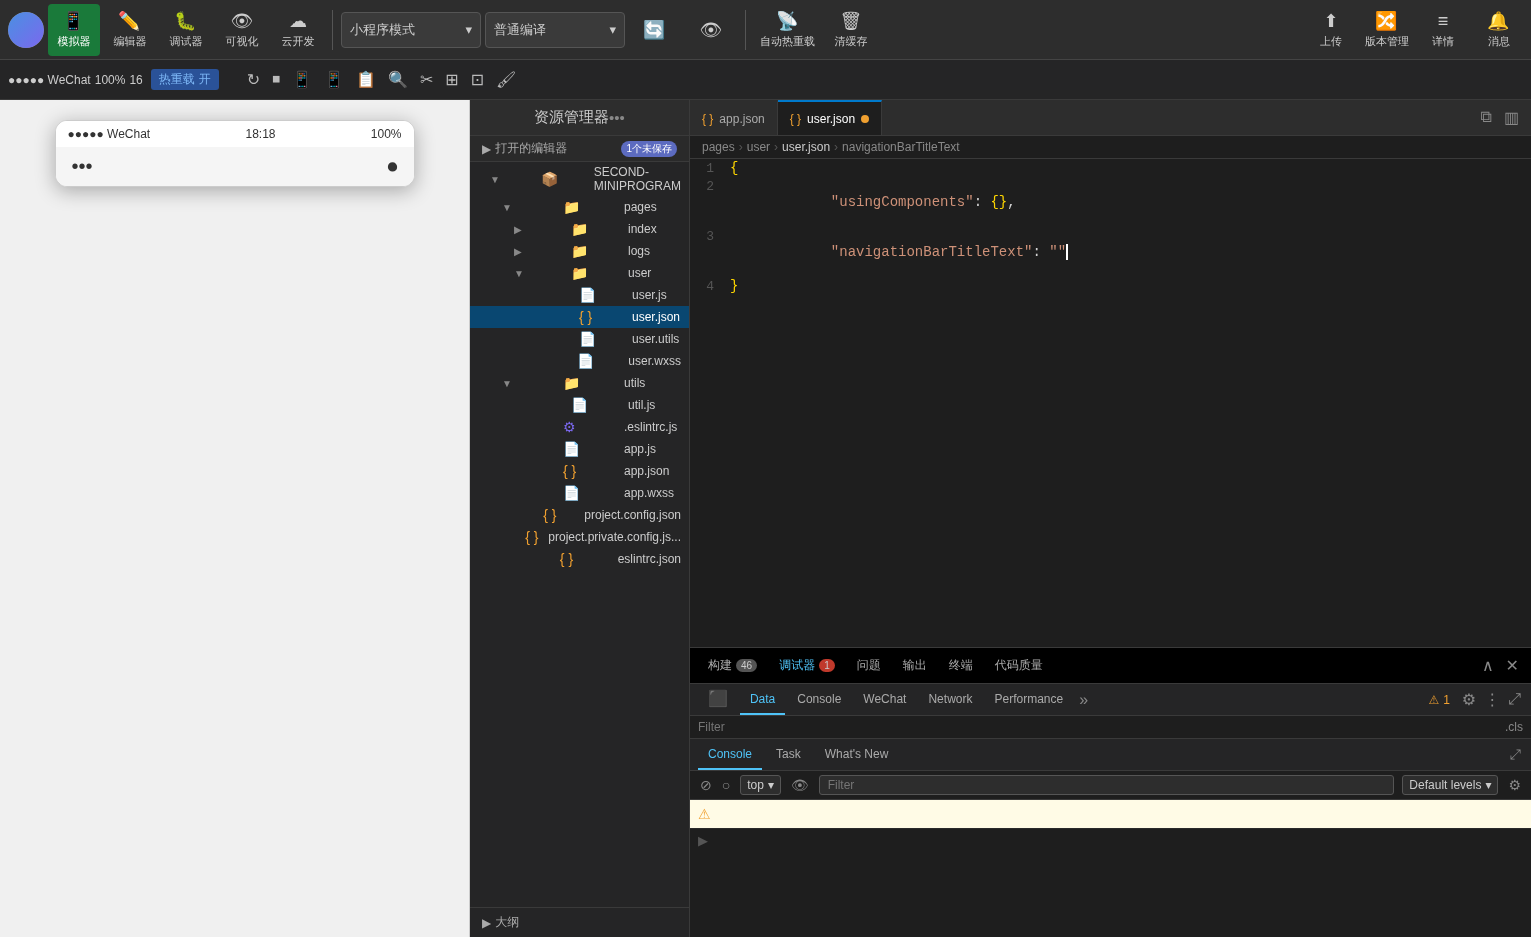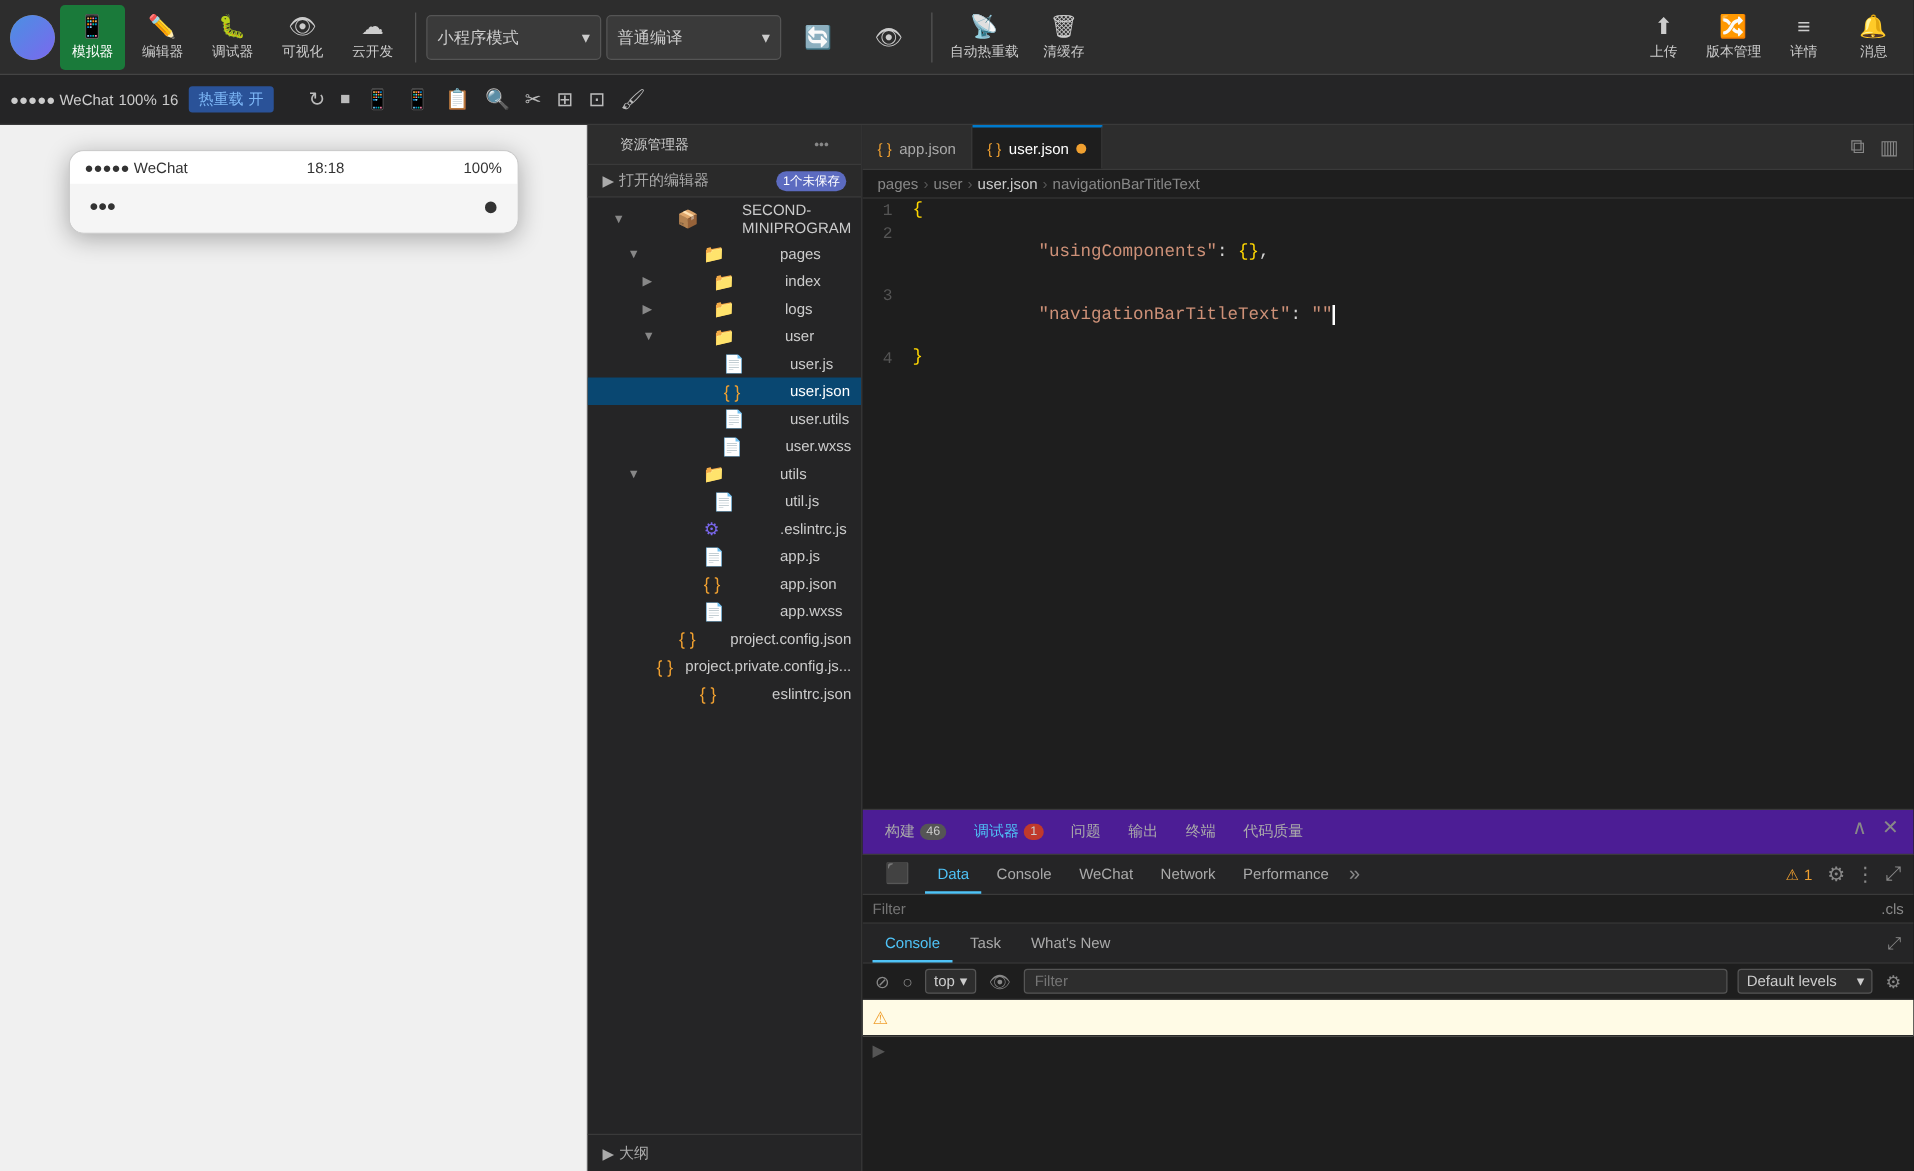--- a/index.html
+++ b/index.html
@@ -64,23 +64,23 @@
     }
     .phone-content { padding: 20px; min-height: 400px; background: white; }
     .phone-page-title { font-size: 13px; color: #666; }
 
     
     .file-tree-panel {
       width: 220px; min-width: 220px; background: #252526; border-right: 1px solid #3a3a3a;
       display: flex; flex-direction: column; overflow: hidden;
     }
     .file-tree-header {
-      display: flex; align-items: center; justify-content: space-between;
-      padding: 8px 26px; background: #2d2d2d; border-bottom: 1px solid #3a3a3a;
-      color: #ccc; font-size: 11px; font-weight: 500;
+      display: flex; align-items: center; justify-content: center;
+      padding: 8px 8px; background: #2d2d2d; border-bottom: 1px solid #3a3a3a;
+      color: #ccc; font-size: 15px; font-weight: 500;
     }
     .file-tree-subheader {
       display: flex; align-items: center; justify-content: space-between;
       padding: 4px 12px; background: #2a2a2a; border-bottom: 1px solid #3a3a3a;
     }
     .open-files-label { color: #aaa; font-size: 12px; display: flex; align-items: center; gap: 4px; cursor: pointer; }
     .unsaved-badge {
       background: #5c6bc0; color: white; font-size: 10px; padding: 1px 5px;
       border-radius: 8px;
     }
@@ -144,21 +144,21 @@
     .code-brace { color: #ffd700; }
     .cursor { display: inline-block; width: 2px; height: 16px; background: #fff; animation: blink 1s infinite; vertical-align: text-bottom; }
     @keyframes blink { 0%,100%{opacity:1} 50%{opacity:0} }
 
     
     .devtools-panel {
       height: 290px; background: #1e1e1e; border-top: 1px solid #3a3a3a;
       display: flex; flex-direction: column;
     }
     .devtools-topbar {
-      display: flex; background: #4c1d95; height: 36px;
+      display: flex; align-items: center; background: #000000; height: 36px;
       border-bottom: 1px solid #3a3a3a; padding: 0 8px; gap: 4px;
     }
     .devtools-topbar-left { display: flex; align-items: center; gap: 2px; }
     .devtools-tab-top {
       display: flex; align-items: center; padding: 4px 10px; cursor: pointer;
       color: #aaa; font-size: 12px; border-radius: 3px; gap: 4px;
     }
     .devtools-tab-top.active { color: #4fc3f7; }
     .devtools-badge {
       background: #555; color: #ccc; font-size: 10px; padding: 1px 5px;
@@ -228,21 +228,21 @@
     .console-dropdown {
       display: flex; align-items: center; background: #2d2d2d; border: 1px solid #555;
       border-radius: 3px; padding: 2px 6px; color: #ccc; font-size: 12px; cursor: pointer; gap: 4px;
     }
     .console-filter-input {
       flex: 1; background: #2d2d2d; border: 1px solid #555; border-radius: 3px;
       padding: 2px 8px; color: #ccc; font-size: 12px; outline: none;
     }
     .console-levels {
       background: #2d2d2d; border: 1px solid #555; border-radius: 3px;
-      padding: 2px 6px; color: #ccc; font-size: 12px; cursor: pointer; display: flex; align-items: center; gap: 16px;
+      padding: 2px 6px; color: #ccc; font-size: 12px; cursor: pointer; display: flex; align-items: center; gap: 4px;
     }
 
     
     .console-message {
       display: flex; align-items: flex-start; padding: 6px 8px;
       border-bottom: 1px solid #2a2a2a; gap: 8px; background: #fffbe6;
       font-size: 12px;
     }
     .console-message .warn-icon { color: #f0a030; font-size: 14px; }
     .console-message-text { color: #333; flex: 1; }

